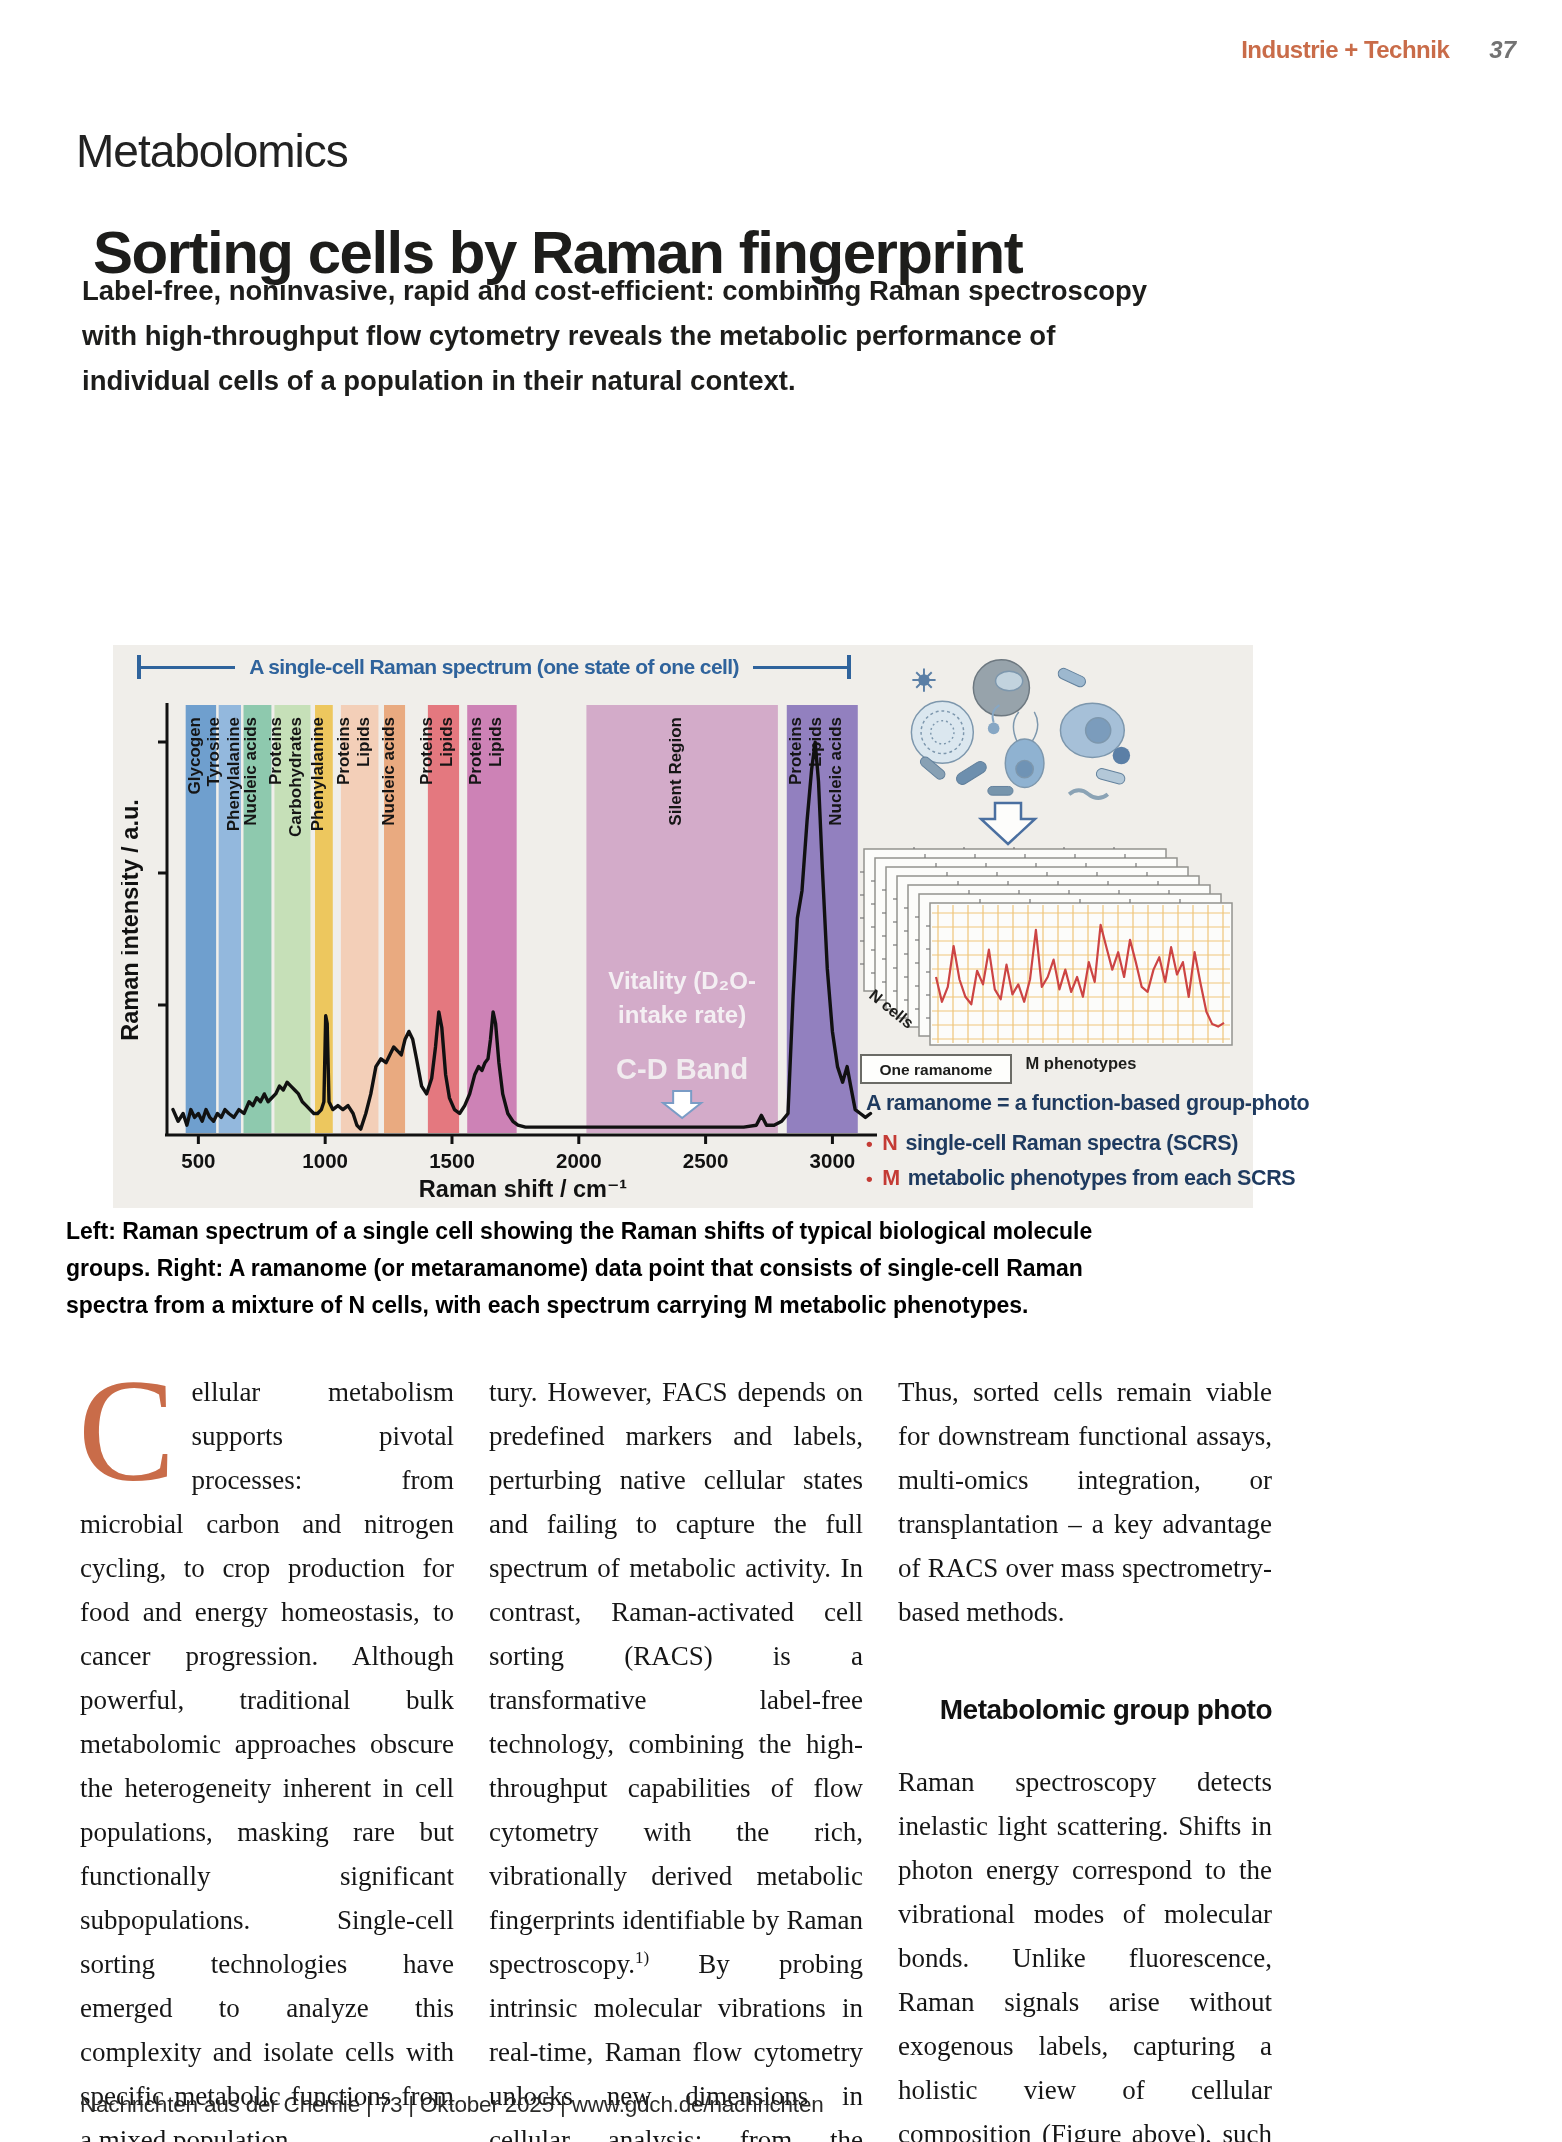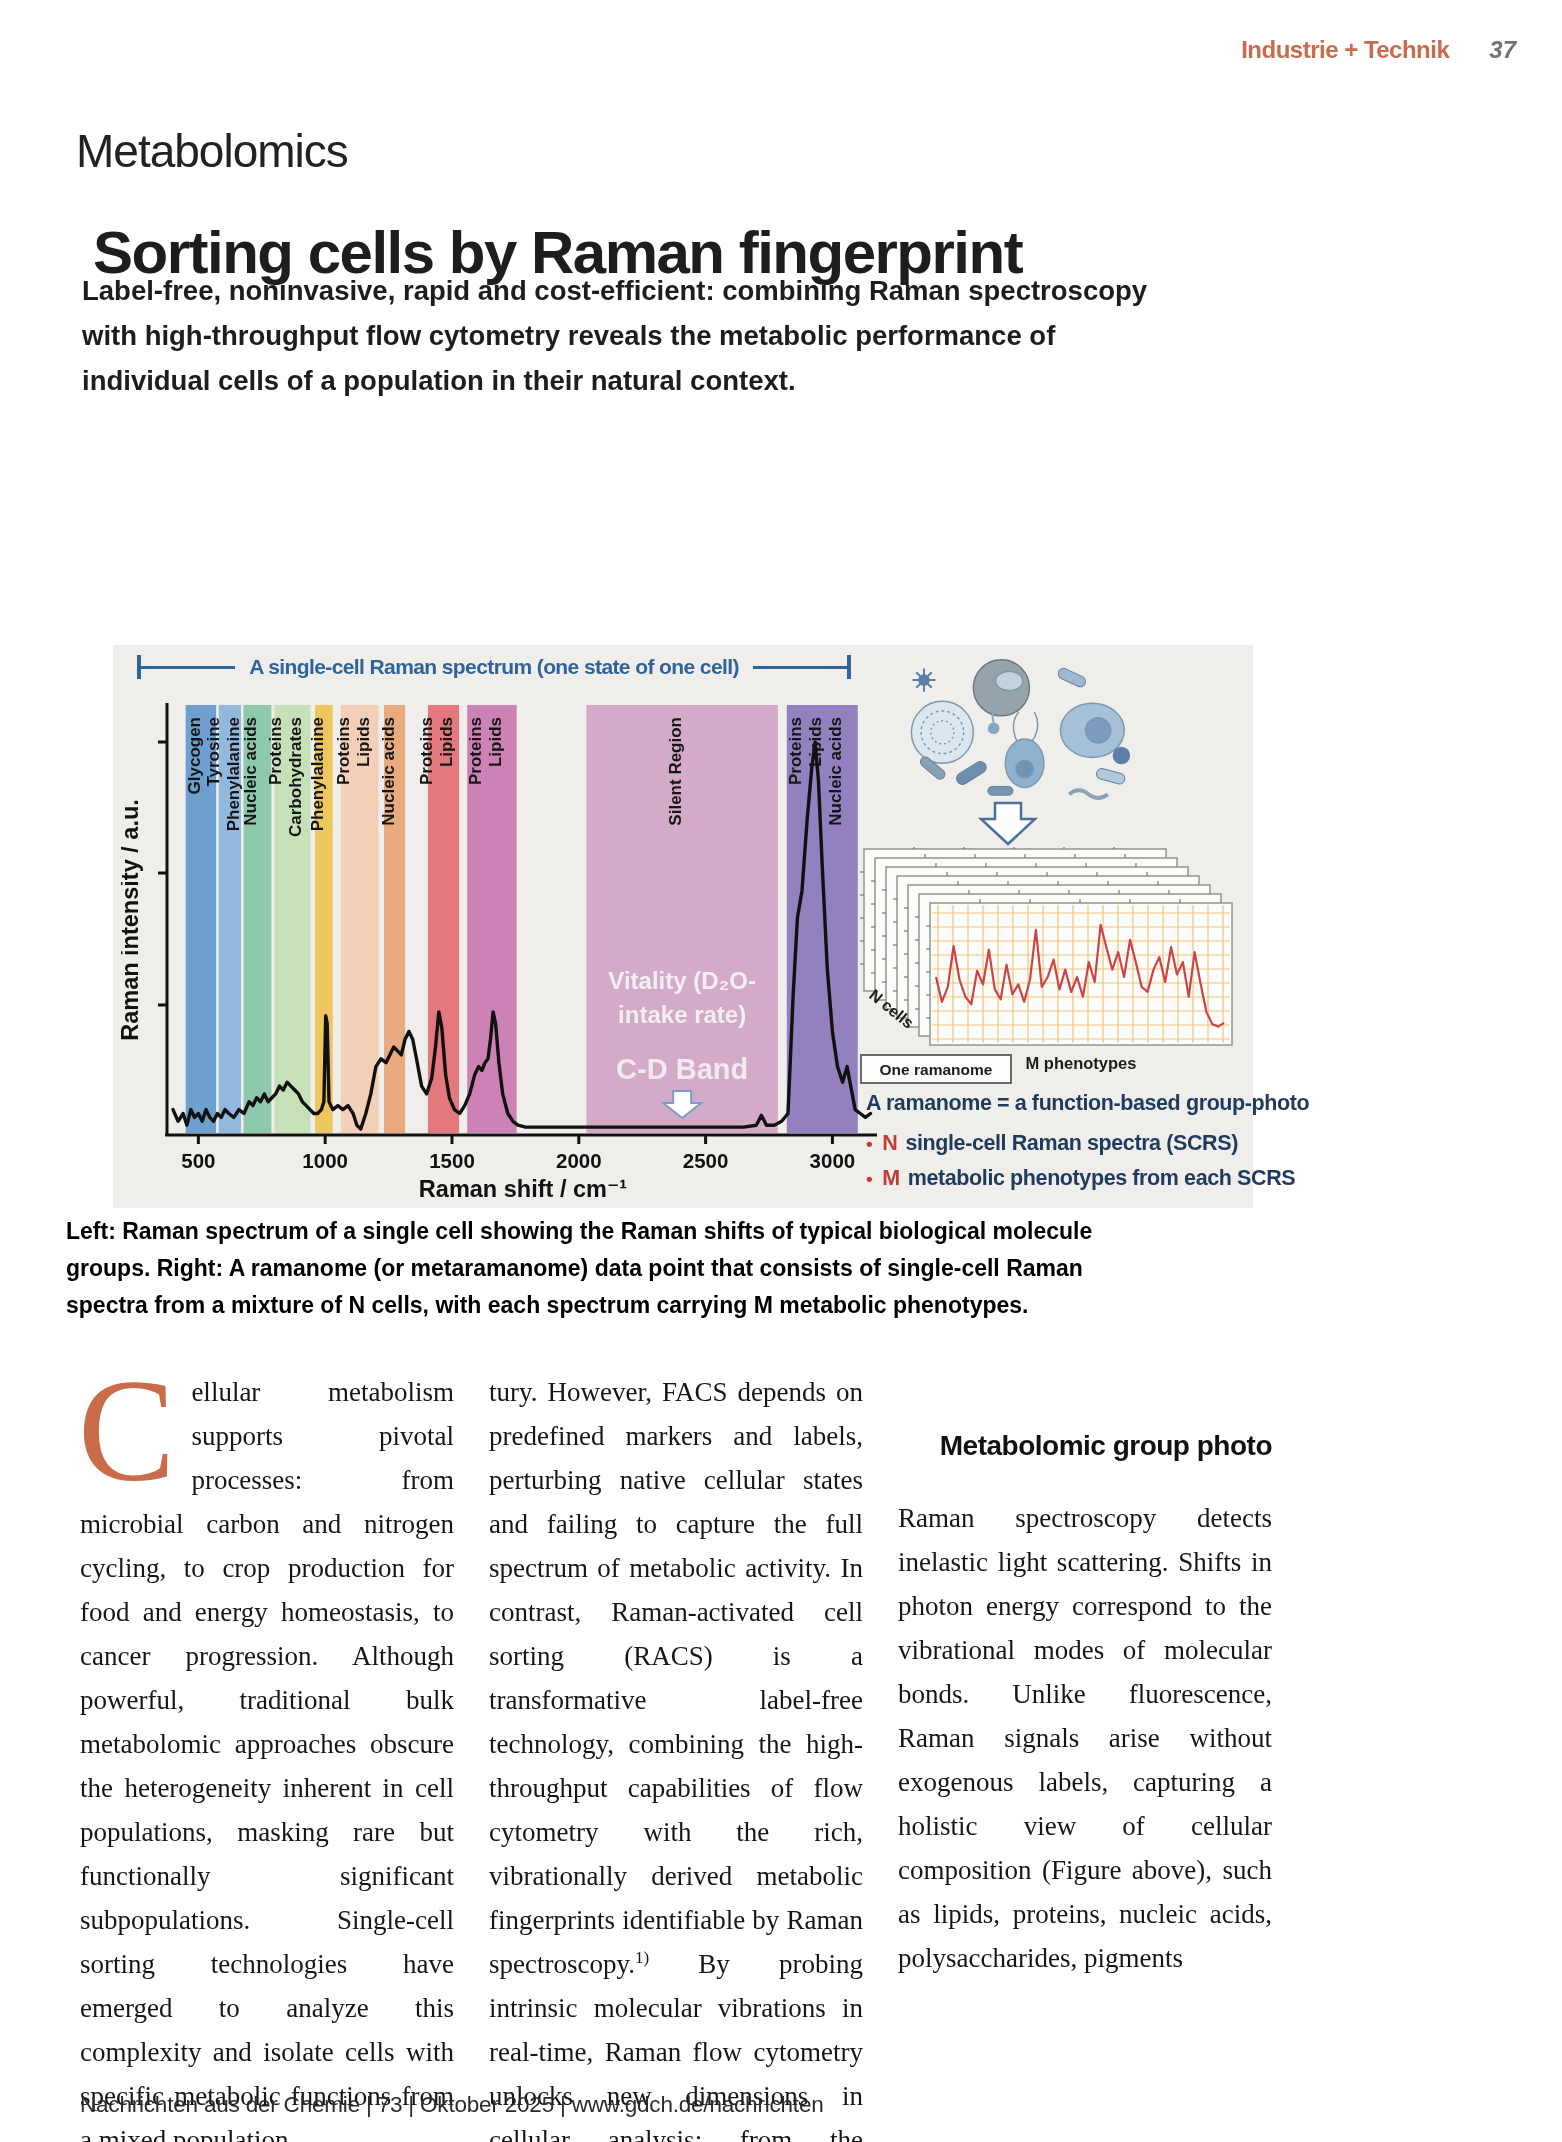--- a/index.html
+++ b/index.html
@@ -296,18 +296,19 @@
       <span class="dropcap">C</span><span>ellular metabolism supports pivotal processes: from microbial carbon and nitrogen cycling, to crop production for food and energy homeostasis, to cancer progression. Although powerful, traditional bulk metabolomic approaches obscure the heterogeneity inherent in cell populations, masking rare but functionally significant subpopulations. Single-cell sorting technologies have emerged to analyze this complexity and isolate cells with specific metabolic functions from a mixed population.</span>
     </p>
 
   </div>
   <div class="col">
     <p>
       <span>tury. However, FACS depends on predefined markers and labels, perturbing native cellular states and failing to capture the full spectrum of metabolic activity. In contrast, Raman-activated cell sorting (RACS) is a transformative label-free technology, combining the high-throughput capabilities of flow cytometry with the rich, vibrationally derived metabolic fingerprints identifiable by Raman spectroscopy.</span><sup>1)</sup><span> By probing intrinsic molecular vibrations in real-time, Raman flow cytometry unlocks new dimensions in cellular analysis: from the dynamic profiling of single cells to the sorting of rare, metabolically distinct populations. Raman analysis is non-destructive.</span>
     </p>
   </div>
   <div class="col">
+    <p>Thus, sorted cells remain viable for downstream functional assays, multi-omics integration, or transplantation – a key advantage of RACS over mass spectrometry-based methods.</p>
     <h2 class="subhead">Metabolomic group photo</h2>
     <p>Raman spectroscopy detects inelastic light scattering. Shifts in photon energy correspond to the vibrational modes of molecular bonds. Unlike fluorescence, Raman signals arise without exogenous labels, capturing a holistic view of cellular composition (Figure above), such as lipids, proteins, nucleic acids, polysaccharides, pigments</p>
   </div>
 </div>
 
 <div class="abs footer">Nachrichten aus der Chemie | 73 | Oktober 2025 | www.gdch.de/nachrichten</div>
 
 </body></html>

